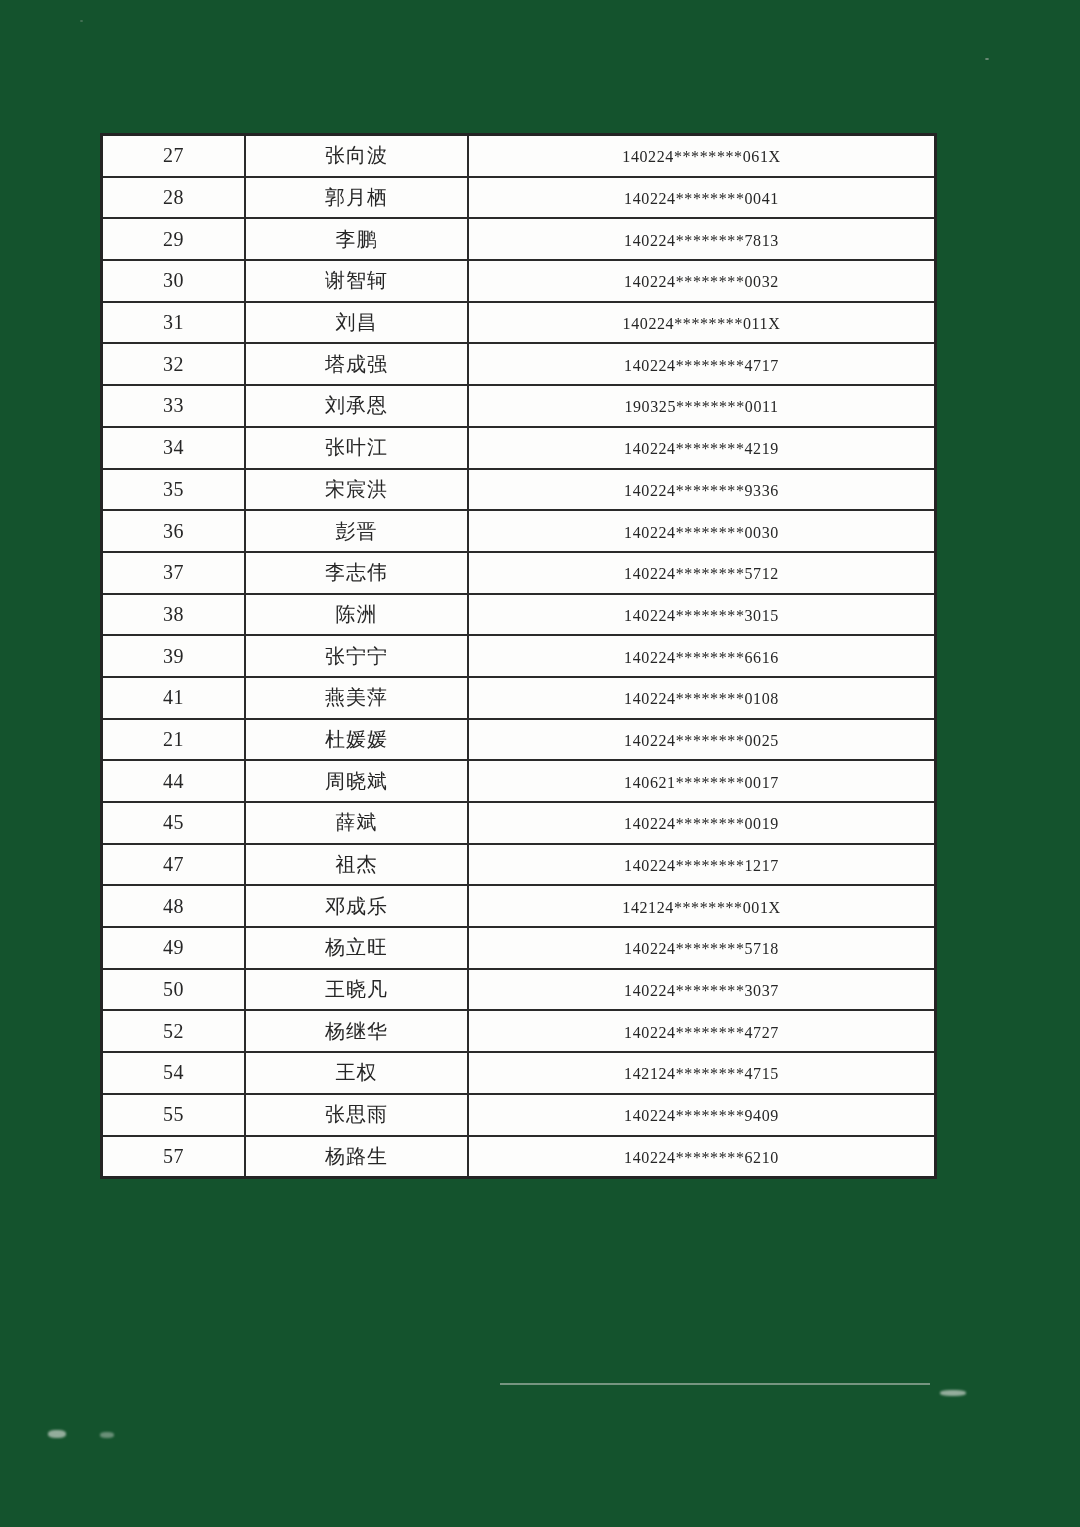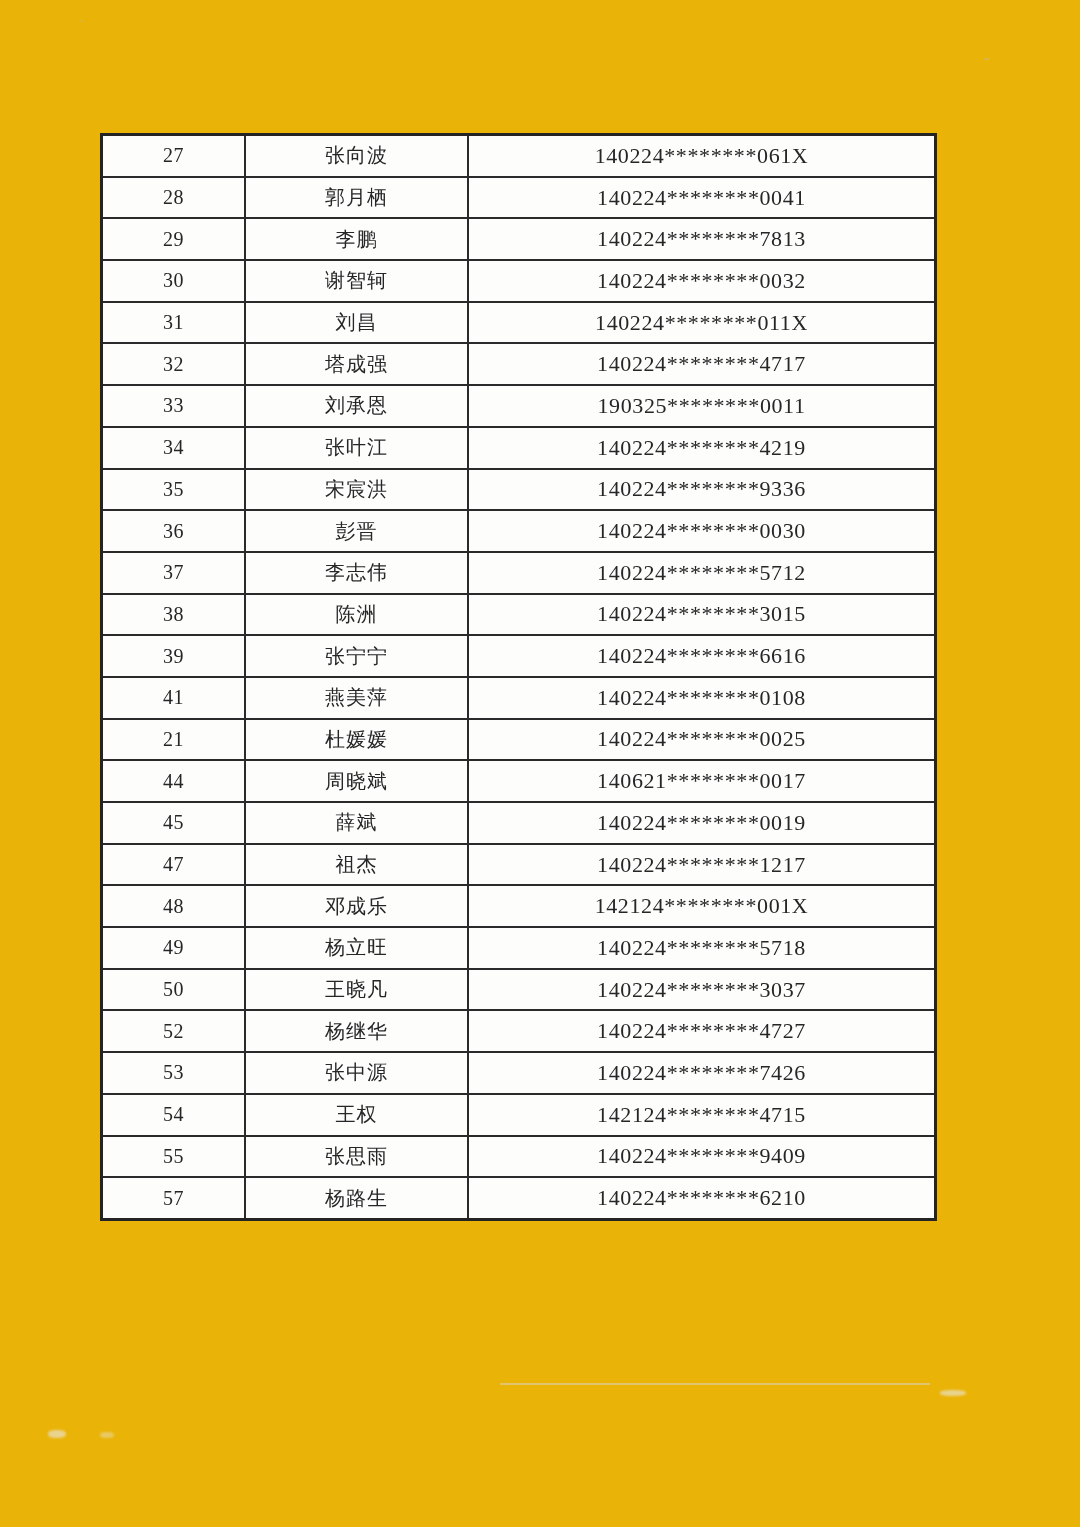--- a/index.html
+++ b/index.html
@@ -4,21 +4,21 @@
 <style>
   html, body {
     margin: 0;
     padding: 0;
     background: #ffffff;
   }
   .sheet {
     position: relative;
     width: 1080px;
     height: 1527px;
-    background: #eab308;
+    background: #14532d;
     overflow: hidden;
     font-family: "Liberation Serif", "DejaVu Serif", serif;
     color: #262626;
   }
   table.roster {
     position: absolute;
     left: 100px;
     top: 133px;
     width: 827px;
     table-layout: fixed;
@@ -33,21 +33,21 @@
     vertical-align: middle;
     font-size: 20px;
     color: #262626;
     white-space: nowrap;
     overflow: hidden;
     background: #fdfdfc;
   }
   td.col-no   { width: 141px; letter-spacing: 0.5px; }
   td.col-name { width: 221px; letter-spacing: 1px; }
   td.col-id   { width: 465px; letter-spacing: 0.6px; }
-  td.col-id .idtext { font-size: 22px; }
+  td.col-id .idtext { font-size: 16px; }
 
   
   .speck {
     position: absolute;
     background: #b9b9b6;
     border-radius: 50%;
     opacity: 0.55;
     pointer-events: none;
   }
   .smudge {
@@ -201,25 +201,20 @@
     <td class="col-id"><span class="idtext">140224********3037</span></td>
   </tr>
 
 
   <tr>
     <td class="col-no">52</td>
     <td class="col-name">杨继华</td>
     <td class="col-id"><span class="idtext">140224********4727</span></td>
   </tr>
 
-  <tr>
-    <td class="col-no">53</td>
-    <td class="col-name">张中源</td>
-    <td class="col-id"><span class="idtext">140224********7426</span></td>
-  </tr>
 
   <tr>
     <td class="col-no">54</td>
     <td class="col-name">王权</td>
     <td class="col-id"><span class="idtext">142124********4715</span></td>
   </tr>
 
   <tr>
     <td class="col-no">55</td>
     <td class="col-name">张思雨</td>

